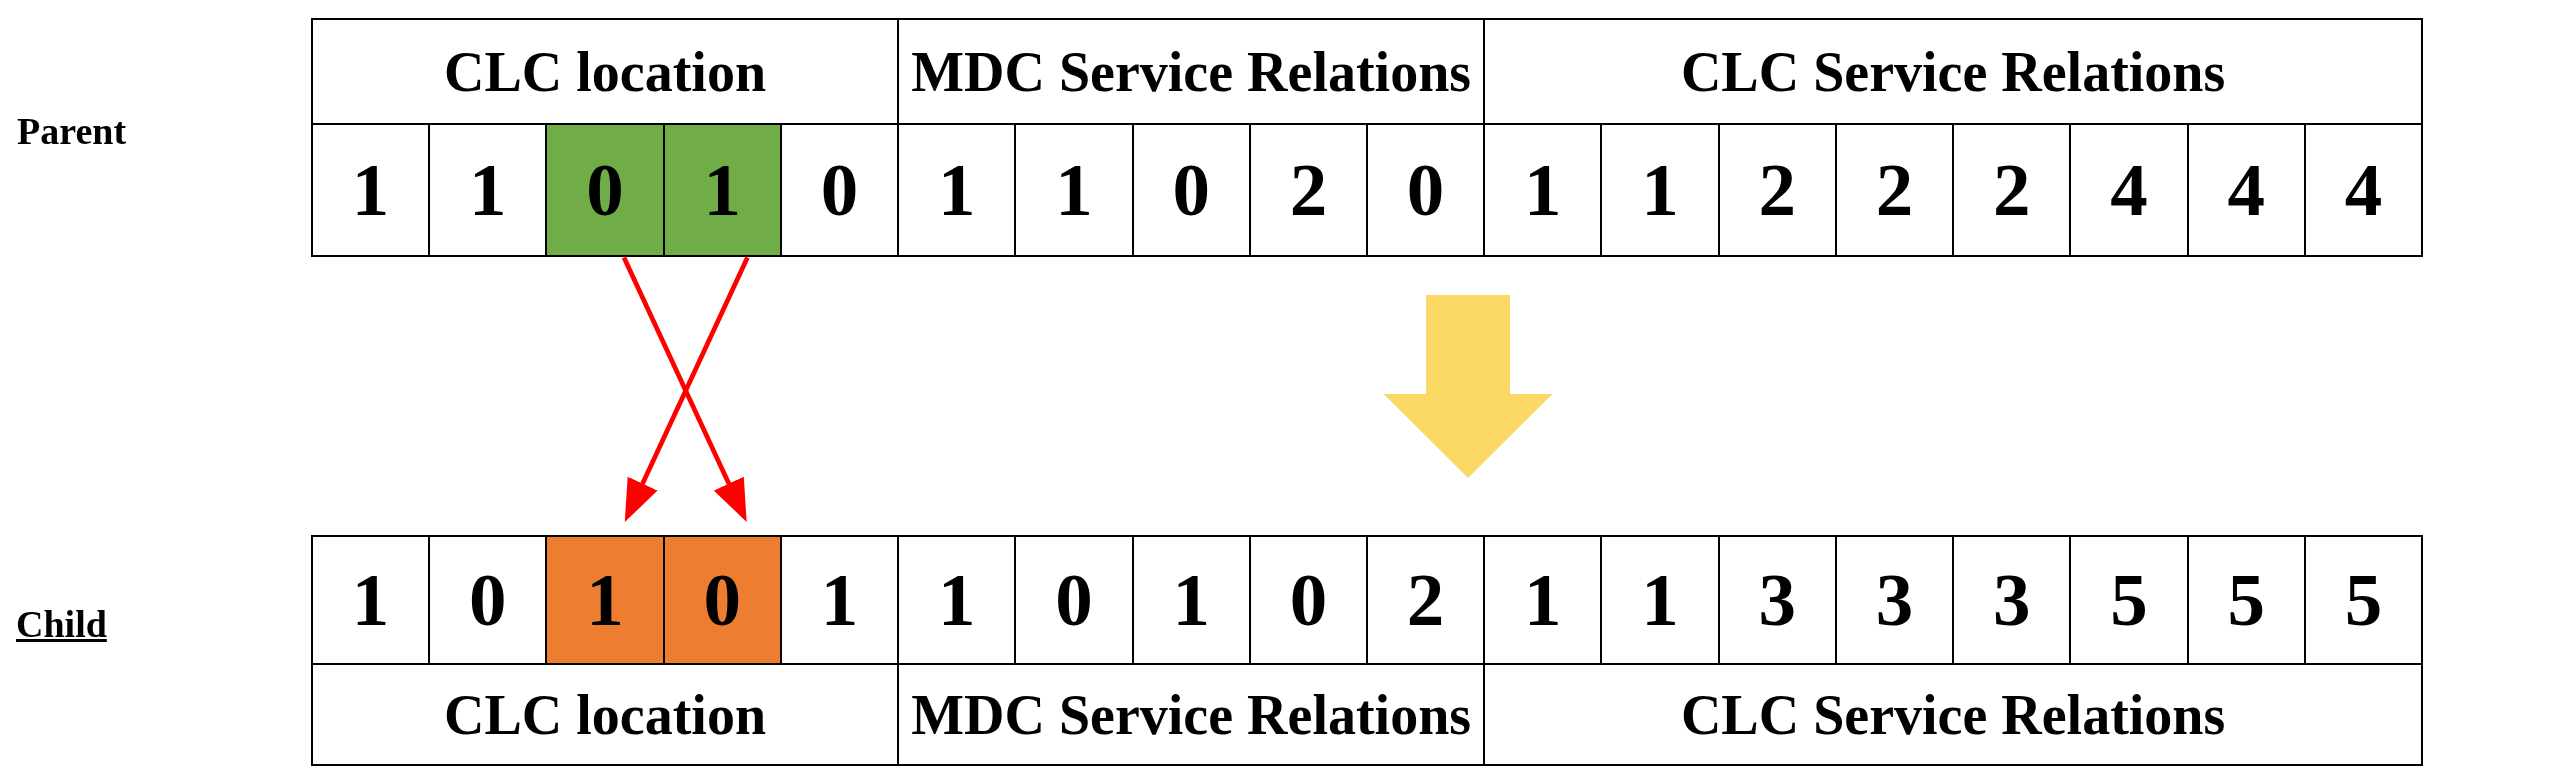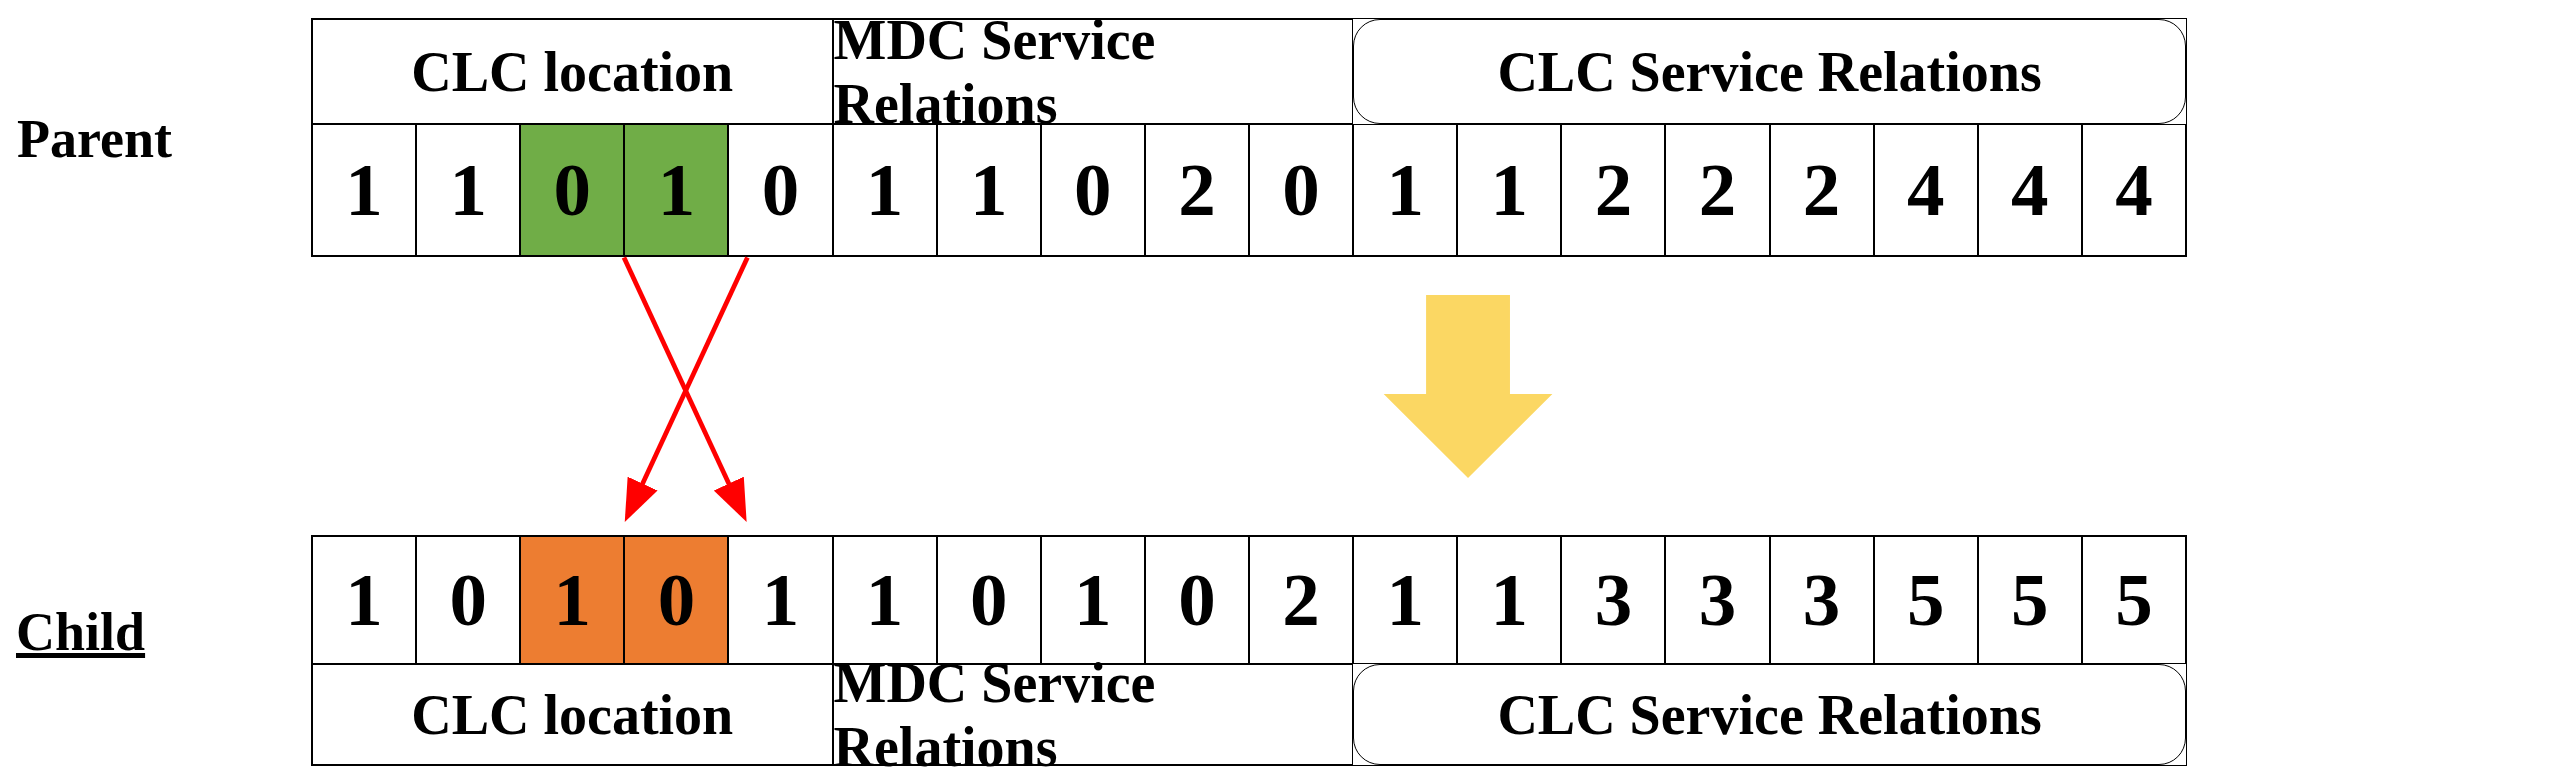--- a/index.html
+++ b/index.html
@@ -6,32 +6,32 @@
   .canvas {
     position:relative;
     width:2576px; height:774px;
     background:#ffffff;
     font-family:"Liberation Serif","DejaVu Serif",serif;
     overflow:hidden;
   }
   .row-label {
     position:absolute;
     font-weight:bold;
-    font-size:54px;
+    font-size:38px;
     line-height:1;
     color:#000;
     white-space:nowrap;
   }
   #parent-label { left:17px;  top:112px; }
   #child-label  { left:16px;  top:605px;text-decoration:underline; }
 
   .gene-table {
     position:absolute;
     left:311px;
-    width:1876px;
+    width:2112px;
     display:grid;
     grid-template-columns:repeat(18,1fr);
     border:1.9px solid #000;
     box-sizing:border-box;
     background:#fff;
   }
   #parent-table { top:18px;  grid-template-rows:105px 132px; }
   #child-table  { top:535px; grid-template-rows:128px 101px; }
 
   .hcell, .cell {
@@ -40,21 +40,21 @@
     display:flex;
     align-items:center;
     justify-content:center;
     font-weight:bold;
     color:#000;
     background:#fff;
   }
   .hcell { font-size:56px; }
   .cell  { font-size:75px; }
   .span5 { grid-column:span 5; }
-  .span8 { grid-column:span 8;border-radius:27px; }
+  .span8 { grid-column:span 8; }
 
   .arrow-layer {
     position:absolute;
     left:0; top:0;
     width:2576px; height:774px;
     pointer-events:none;
   }
 </style>
 </head>
 <body>

